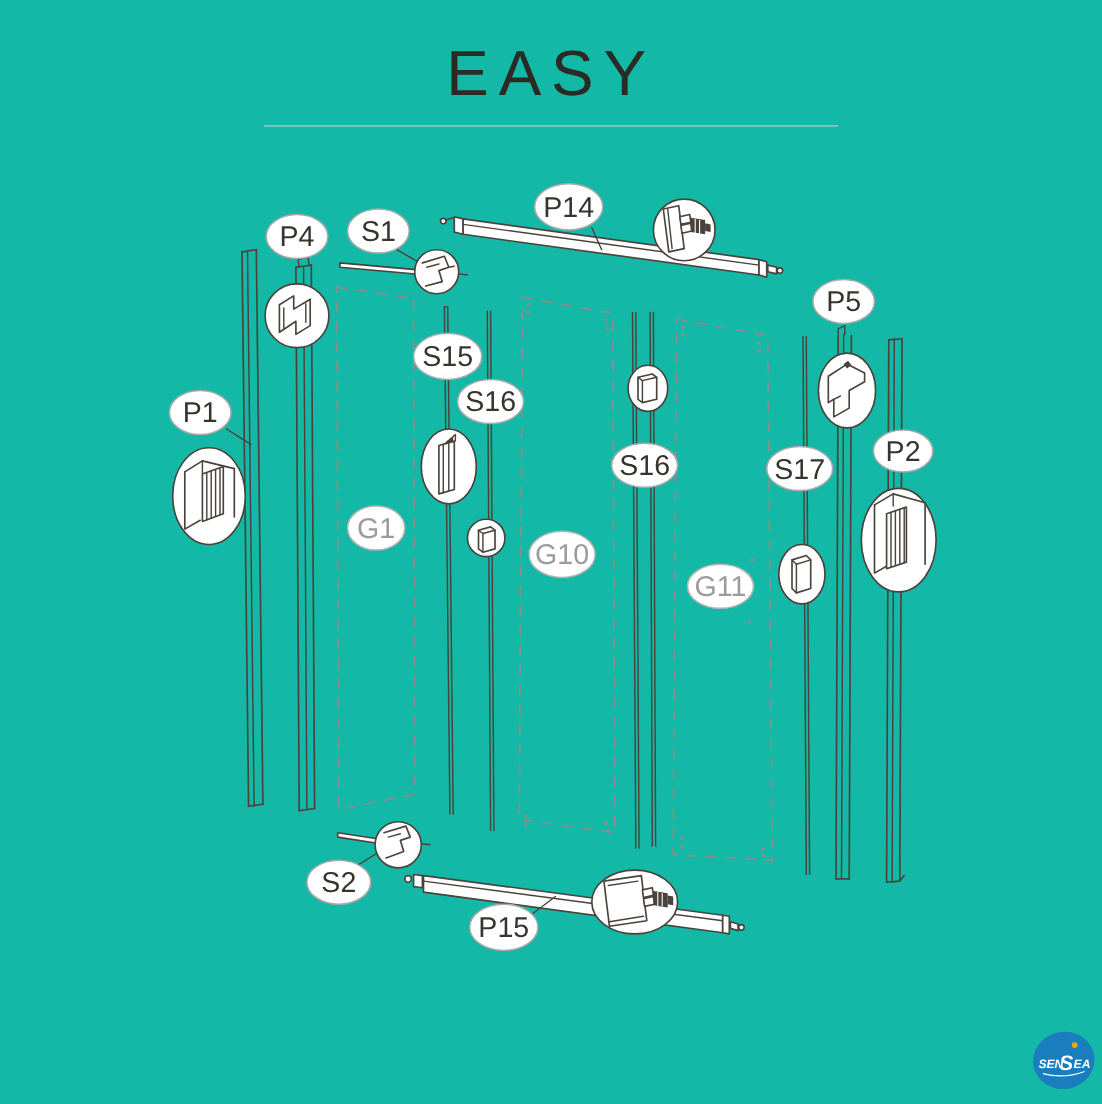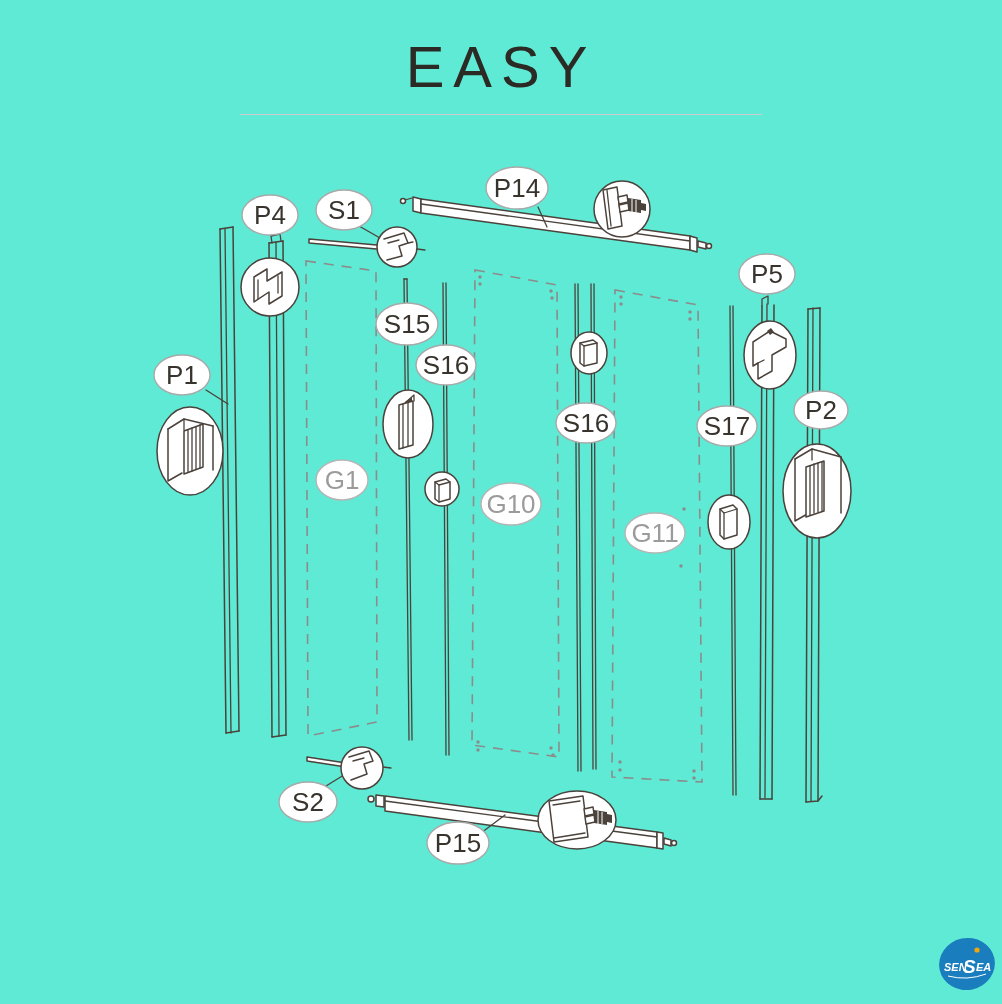--- a/index.html
+++ b/index.html
@@ -1,21 +1,21 @@
 <!DOCTYPE html>
 <html style="--line: #4a423b; --label_text: #38332d; --glass_label: #9b9b9b; --dash_line: #8c8c8c; --ellipse_stroke: #a9a9a9; --divider: #cccccc; --brand_blue: #1a7dbd; --brand_dot: #f2a70a;"><head>
 <meta charset="utf-8">
 <style>
   :root{
     --line:#4a423b; --label_text:#38332d; --glass_label:#9b9b9b;
     --dash_line:#8c8c8c; --ellipse_stroke:#a9a9a9; --divider:#cccccc;
     --brand_blue:#1a7dbd; --brand_dot:#f2a70a;
   }
   html,body{margin:0;padding:0;background:#fff;}
-  .page{position:relative;width:1002px;height:1004px;background:#5eead4;overflow:hidden;
+  .page{position:relative;width:1002px;height:1004px;background:#14b8a6;overflow:hidden;
         font-family:"Liberation Sans",sans-serif;}
   .title{position:absolute;top:38px;left:0;width:100%;text-align:center;
          font-size:58px;font-weight:500;letter-spacing:9px;color:#2c2a24;line-height:1;}
   .divider{position:absolute;top:114px;left:240px;width:522px;height:1px;background:var(--divider);}
   svg{position:absolute;top:0;left:0;}
   .ln{fill:none;stroke:var(--line);stroke-width:1.5;stroke-linecap:round;stroke-linejoin:round;}
   .thin{stroke-width:1.3;}
   .fw{fill:#fff;stroke:var(--line);stroke-width:1.5;stroke-linejoin:round;}
   .dark{fill:var(--line);stroke:none;}
   .wln{fill:none;stroke:#fff;stroke-width:1;}

